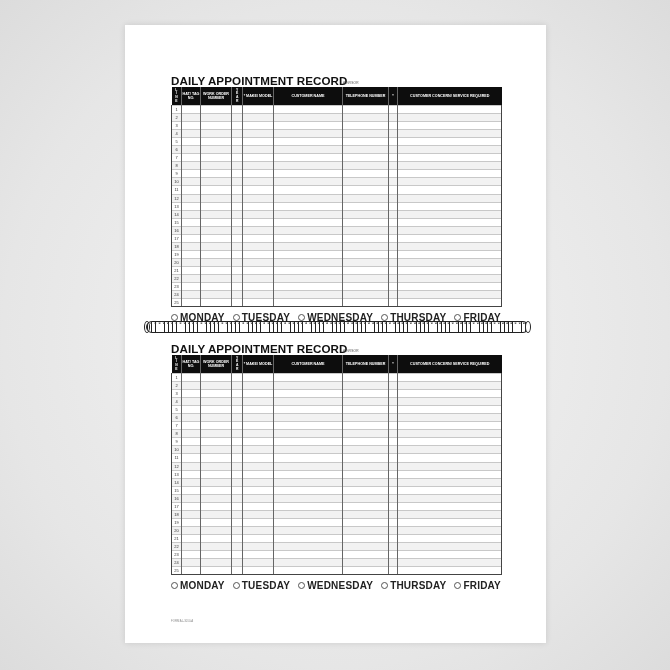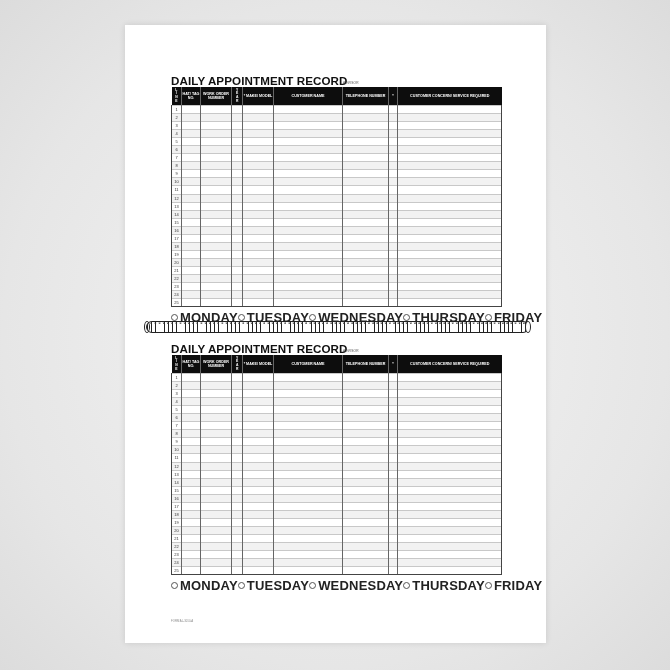--- a/index.html
+++ b/index.html
@@ -56,21 +56,21 @@
   table.grid tr:last-child td { border-bottom:0.8px solid #444; }
   .days {
     position:absolute; left:0; width:330px; height:9px;
     display:flex; justify-content:space-between; align-items:center;
   }
   .day { display:flex; align-items:center; gap:2px; }
   .circle {
     width:7px; height:7px; border-radius:50%; border:0.7px solid #555; box-sizing:border-box;
     background:#fff;
   }
-  .day-label { font-size:13px; font-weight:bold; color:#222; letter-spacing:0.2px; }
+  .day-label { font-size:10px; font-weight:bold; color:#222; letter-spacing:0.2px; }
   .spiral {
     position:absolute; left:21px; top:296px; width:383px; height:12px;
     border-radius:6px;
     background:
       repeating-linear-gradient(90deg, #222 0px, #222 0.8px, transparent 0.8px, transparent 4.2px);
     border:1.2px solid #222; box-sizing:border-box;
     overflow:hidden;
   }
   .spiral::before {
     content:""; position:absolute; inset:0;

